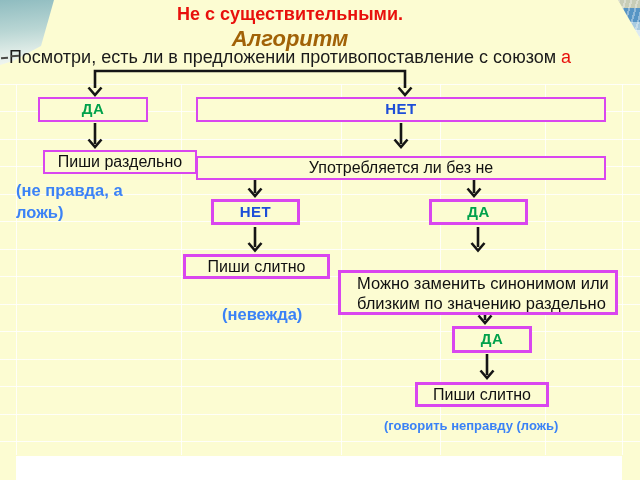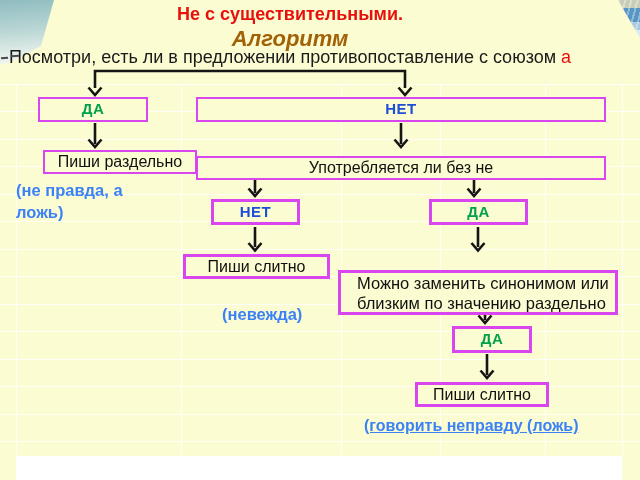--- a/index.html
+++ b/index.html
@@ -66,21 +66,21 @@
   .together-left{left:183px;top:254px;width:147px;height:25px;}
   .synonym{left:338px;top:254px;width:280px;height:45px;
     flex-direction:column;align-items:flex-start;justify-content:center;
     padding-left:16px;font-size:16.5px;line-height:20px;margin-top:16px;}
   .yes-bottom{left:452px;top:326px;width:80px;height:27px;}
   .together-bottom{left:415px;top:382px;width:134px;height:25px;}
   
   .ann{position:absolute;z-index:3;color:#3b82f6;font-weight:bold;font-size:16.5px;line-height:22px;white-space:nowrap;}
   .ann1{left:16px;top:179px;}
   .ann2{left:222px;top:303px;}
-  .ann3{left:364px;top:415px;font-size:16px;text-decoration:underline;}
+  .ann3{left:384px;top:415px;font-size:13px;}
   
   .arrows{position:absolute;left:0;top:0;z-index:2;pointer-events:none;}
   .white-band{position:absolute;left:16px;top:456px;width:606px;height:24px;background:#ffffff;z-index:4;}
 </style>
 </head>
 <body>
 
 <div class="slide">
 
   <div class="grid"></div>

